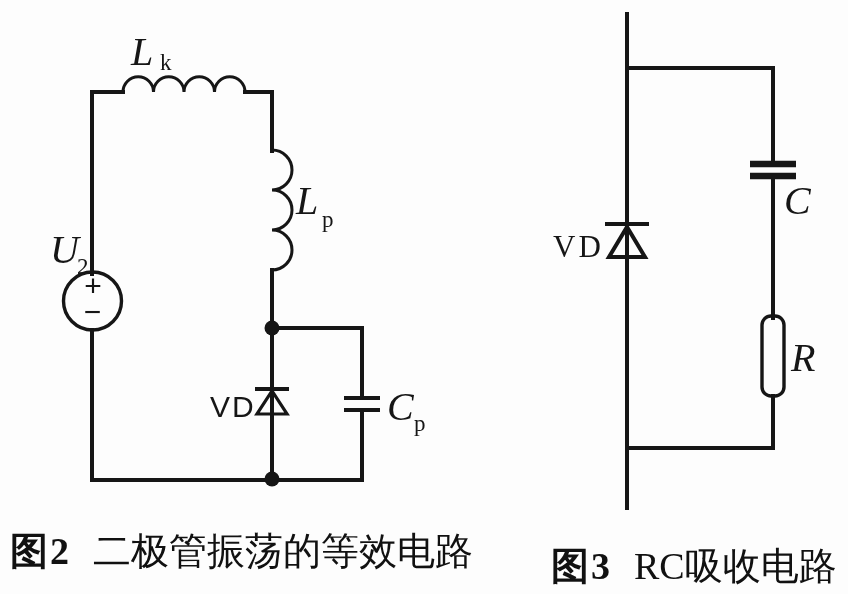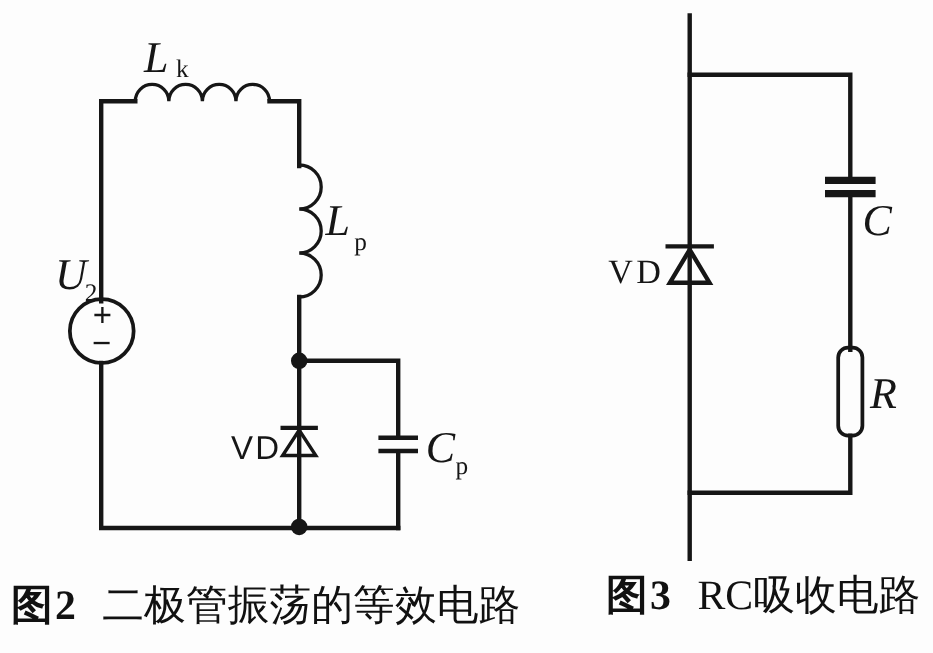--- a/index.html
+++ b/index.html
@@ -27,21 +27,21 @@
     position:absolute;
     color:#111;
     font-size:38px;
     line-height:46px;
     white-space:nowrap;
     font-family:"Liberation Serif","DejaVu Serif",serif;
   }
   .caption .cap-number{margin-right:22px;letter-spacing:2px;font-weight:bold;}
   .caption .cap-title{letter-spacing:0px;}
   #cap2{left:10px;top:528px;}
-  #cap3{left:551px;top:519px;}
+  #cap3{left:551px;top:543px;}
 </style>
 </head>
 <body>
 
 <div class="stage">
 
   <svg width="848" height="594" viewBox="0 0 848 594">
 
     <g>
 

